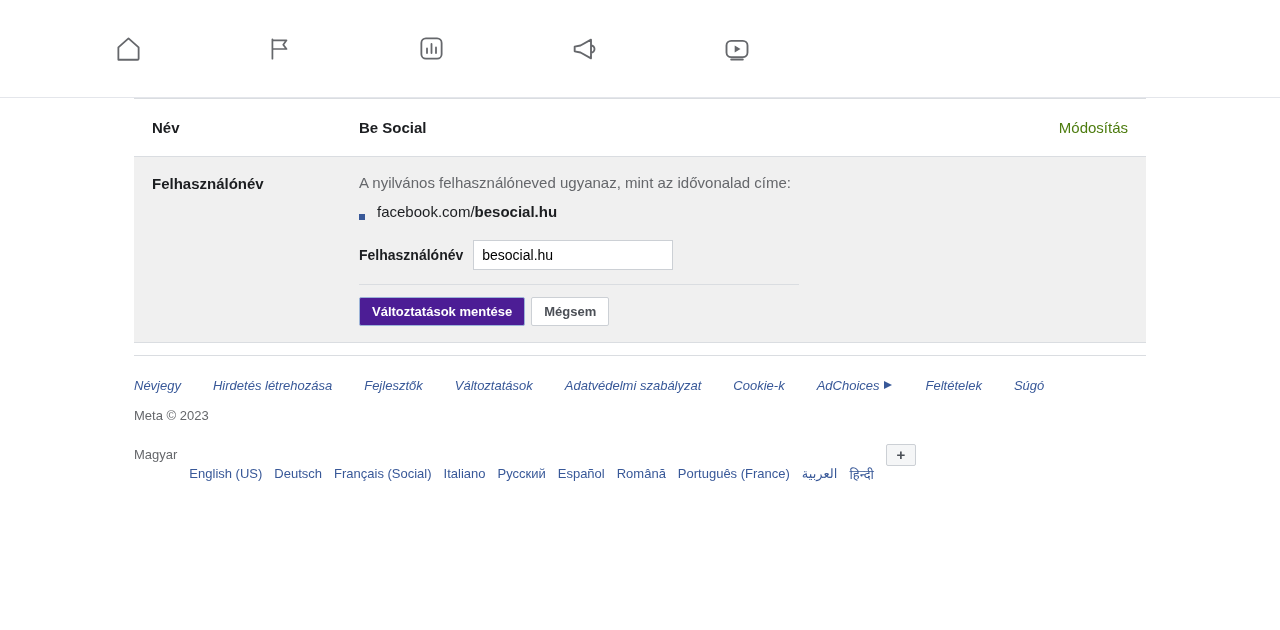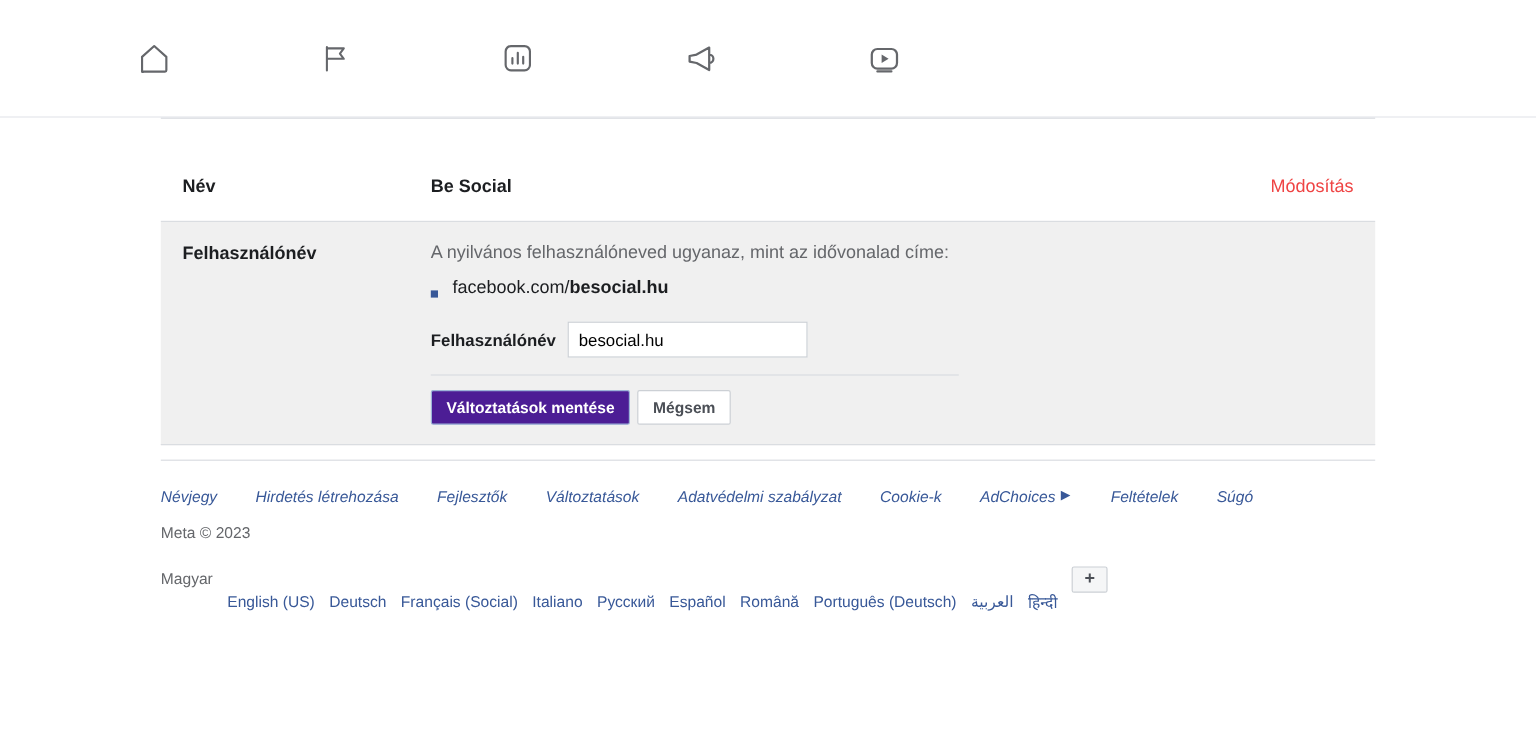--- a/index.html
+++ b/index.html
@@ -51,25 +51,24 @@
     font-weight: 700;
     font-size: 15px;
     padding-left: 8px;
   }
   .row-name .value {
     flex: 1;
     font-weight: 700;
     font-size: 15px;
   }
   .row-name .edit {
-    color: #ef4444;
+    color: #4d7c0f;
     font-size: 15px;
     cursor: pointer;
     padding-right: 8px;
-    margin-top: 28px;
   }
   .row-username {
     background: #f0f0f0;
     padding: 16px 10px 16px 10px;
     display: flex;
     border-bottom: 1px solid #dadde1;
   }
   .row-username .label {
     width: 215px;
     font-weight: 700;
@@ -286,19 +285,19 @@
     <div class="copyright">Meta © 2023</div>
     <div class="lang-row">
       <span class="current">Magyar</span>
       <a>English (US)</a>
       <a>Deutsch</a>
       <a>Français (Social)</a>
       <a>Italiano</a>
       <a>Русский</a>
       <a>Español</a>
       <a>Română</a>
-      <a>Português (Deutsch)</a>
+      <a>Português (France)</a>
       <a>العربية</a>
       <a>हिन्दी</a>
       <span class="lang-add">+</span>
     </div>
   </div>
 </div>
 
 </body></html>

